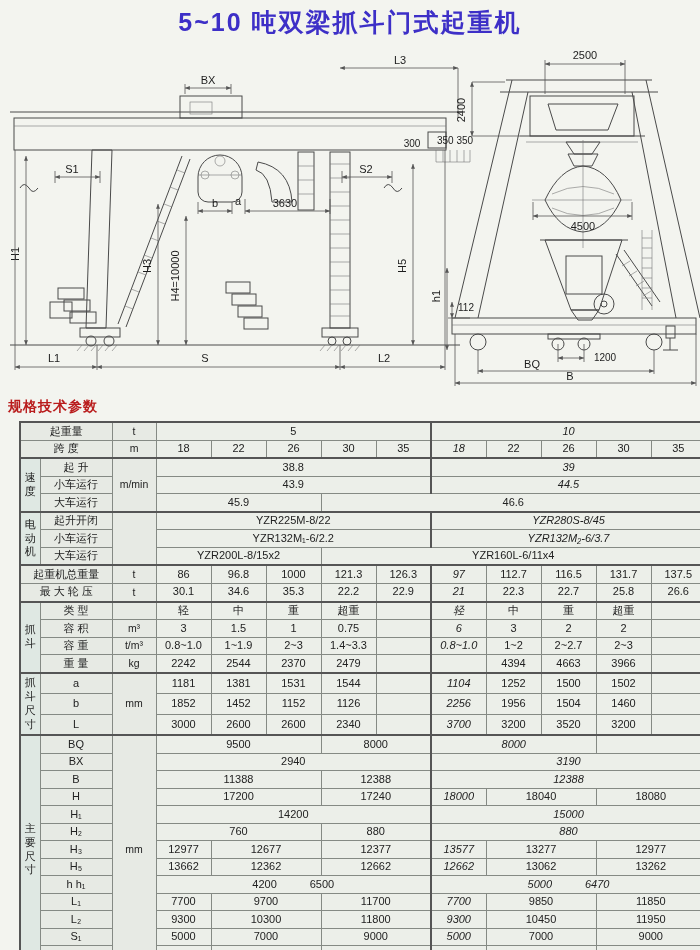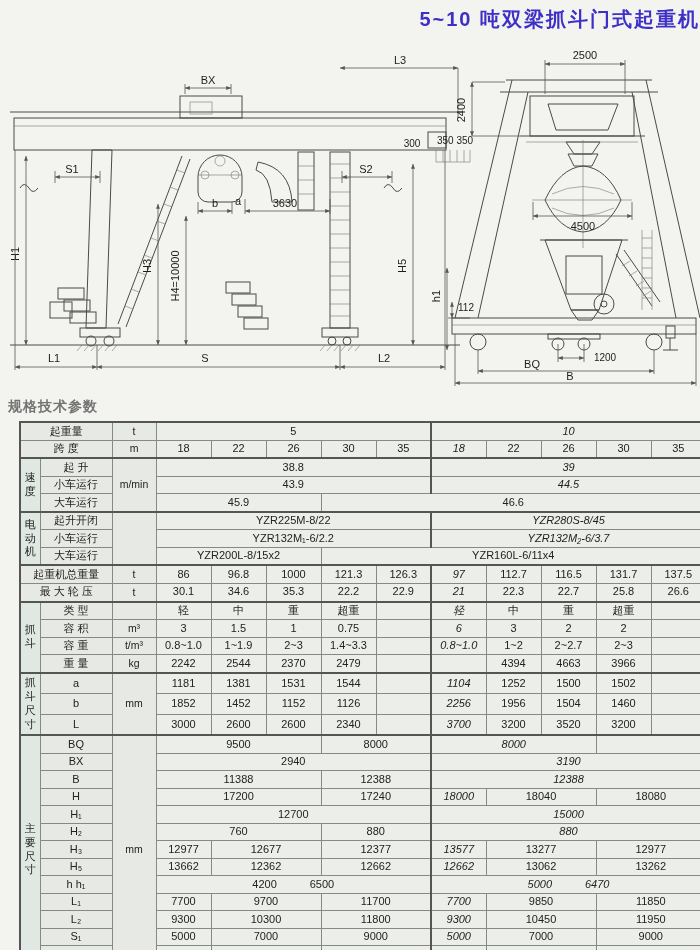--- a/index.html
+++ b/index.html
@@ -3,26 +3,26 @@
 <meta charset="utf-8">
 <style>
   html,body{margin:0;padding:0;}
   body{
     width:700px;height:950px;position:relative;overflow:hidden;
     background:#f3f4ef;
     font-family:"Liberation Sans", sans-serif;
     color:#222;
   }
   .page-title{
-    position:absolute;top:6px;left:0;width:700px;text-align:right;
-    font-size:20px;font-weight:bold;color:#3d2fc7;letter-spacing:2px;
+    position:absolute;top:6px;left:0;width:700px;text-align:center;
+    font-size:25px;font-weight:bold;color:#3d2fc7;letter-spacing:2px;
   }
   .section-title{
     position:absolute;top:398px;left:8px;
-    font-size:14px;font-weight:bold;color:#737373;letter-spacing:1px;
+    font-size:14px;font-weight:bold;color:#b91c1c;letter-spacing:1px;
   }
   svg.drawing{position:absolute;top:44px;left:0;}
   svg.drawing .st{stroke:#4a4a4a;stroke-width:1;fill:none;}
   svg.drawing .dim{stroke:#555;stroke-width:0.8;fill:none;}
   svg.drawing .thin{stroke:#777;stroke-width:0.6;fill:none;}
   svg.drawing text{font-family:"Liberation Sans",sans-serif;font-size:11px;fill:#1d1d1d;}
   svg.drawing text.sm{font-size:10px;}
   table.spec{
     position:absolute;top:421px;left:19px;
     width:688px;height:544px;
@@ -537,21 +537,21 @@
       <tr>
         <td class="l">H</td>
         <td colspan="3" class="d">17200</td>
         <td colspan="2" class="d">17240</td>
         <td class="d split">18000</td>
         <td colspan="2" class="d">18040</td>
         <td colspan="2" class="d">18080</td>
       </tr>
       <tr>
         <td class="l">H₁</td>
-        <td colspan="5" class="d">12700</td>
+        <td colspan="5" class="d">14200</td>
         <td colspan="5" class="d split">15000</td>
       </tr>
       <tr>
         <td class="l">H₂</td>
         <td colspan="3" class="d">760</td>
         <td colspan="2" class="d">880</td>
         <td colspan="5" class="d split">880</td>
       </tr>
       <tr>
         <td class="l">H₃</td>

